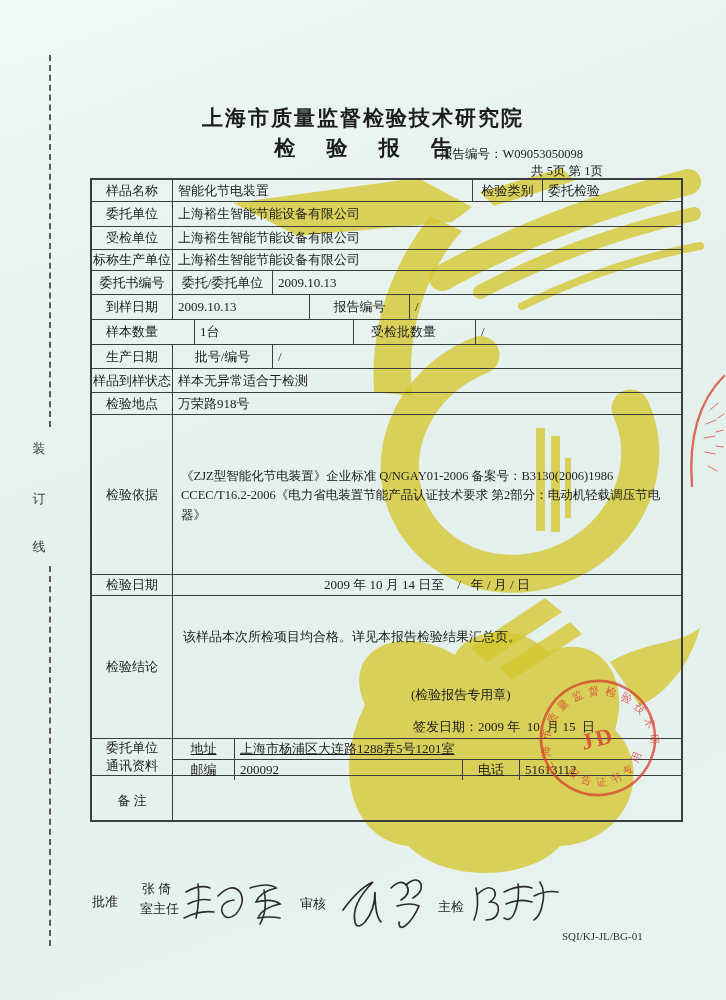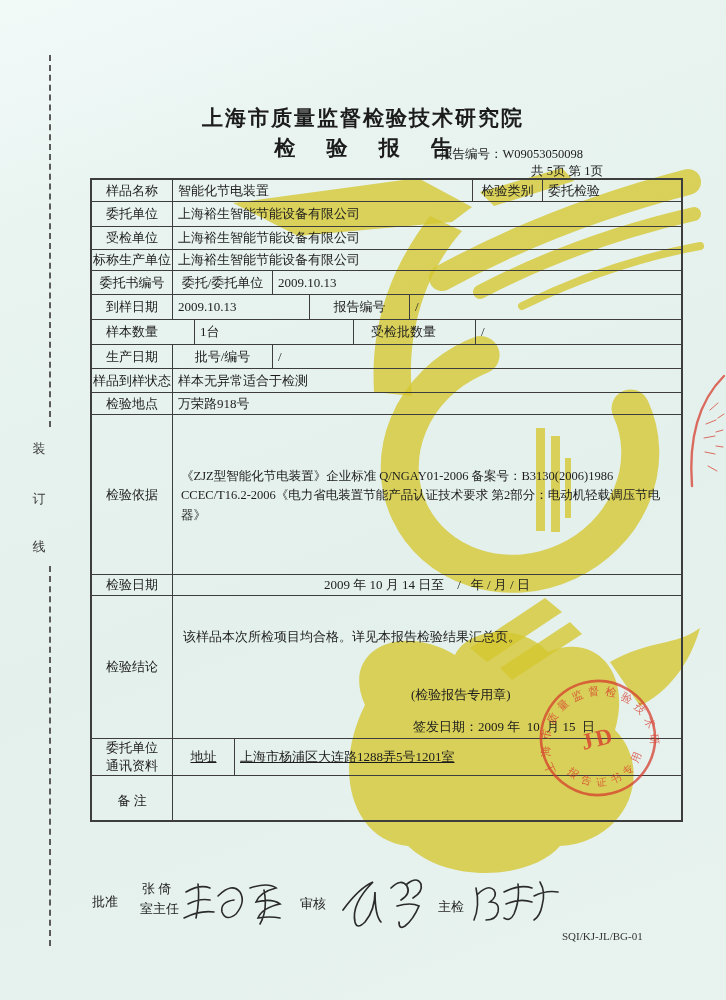--- a/index.html
+++ b/index.html
@@ -162,20 +162,26 @@
     <div class="row" style="height:37px;">
       <div class="cell lab w-lab nol" style="flex-direction:column;justify-content:center;line-height:1.35;">
         <span>委托单位</span>
         <span>通讯资料</span>
       </div>
       <div class="sub">
         <div class="subrow">
           <div class="cell lab" style="width:62px;">地址</div>
           <div class="cell" style="flex:1;">上海市杨浦区大连路1288弄5号1201室</div>
         </div>
+        <div class="subrow">
+          <div class="cell lab" style="width:62px;">邮编</div>
+          <div class="cell" style="width:228px;">200092</div>
+          <div class="cell lab" style="width:57px;">电话</div>
+          <div class="cell" style="flex:1;">51613112</div>
+        </div>
       </div>
     </div>
 
     <div class="row" style="height:45px;">
       <div class="cell lab w-lab nol pre" style="align-items:flex-start;padding-top:16px;">备 注</div>
       <div class="cell" style="flex:1;"></div>
     </div>
   </div>
 
   <svg class="abs stamp" viewBox="0 0 124 124">

